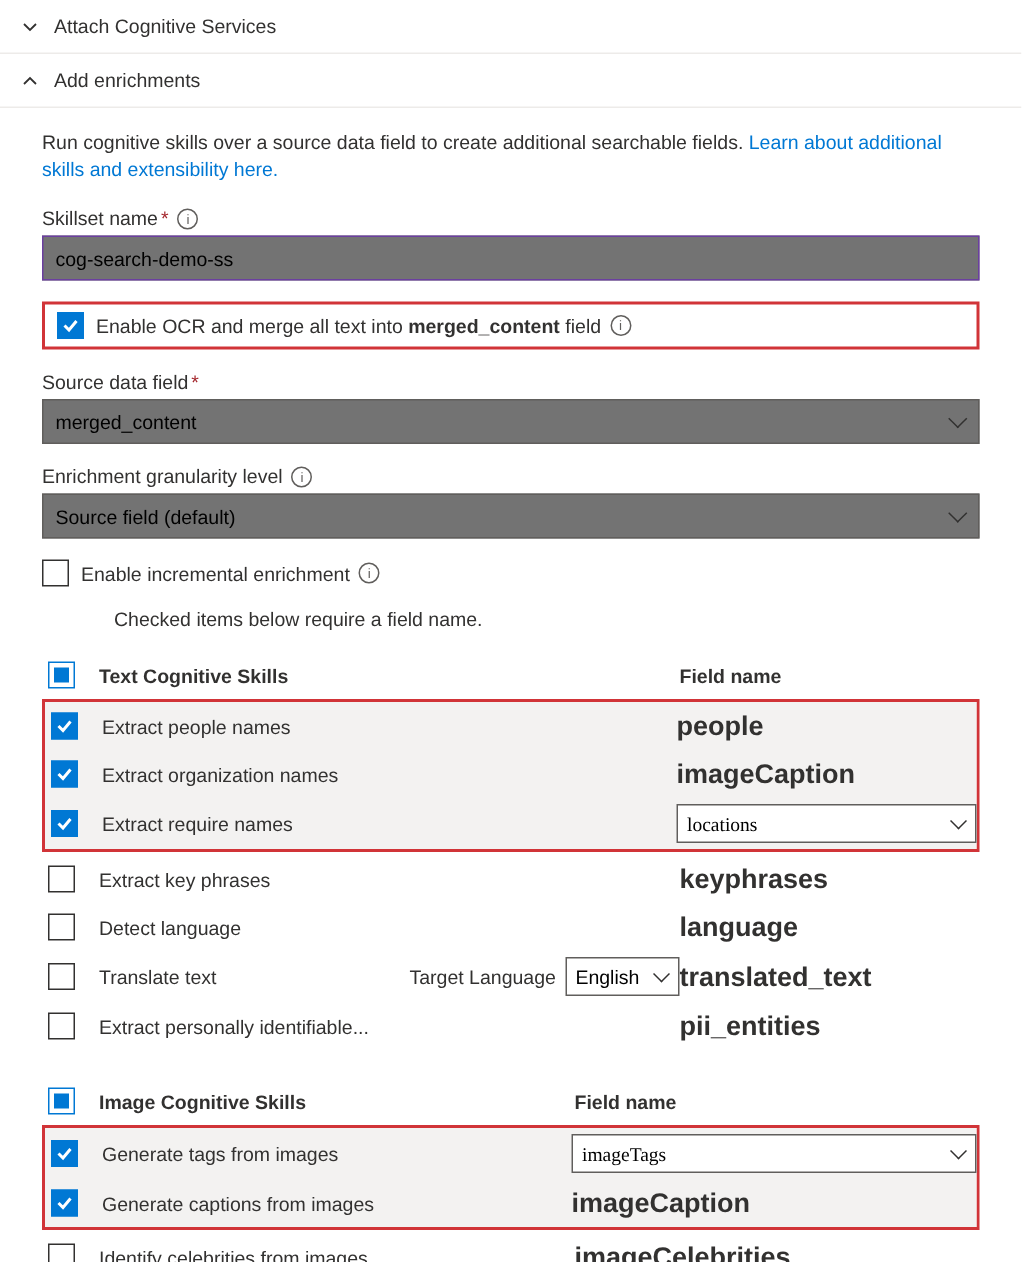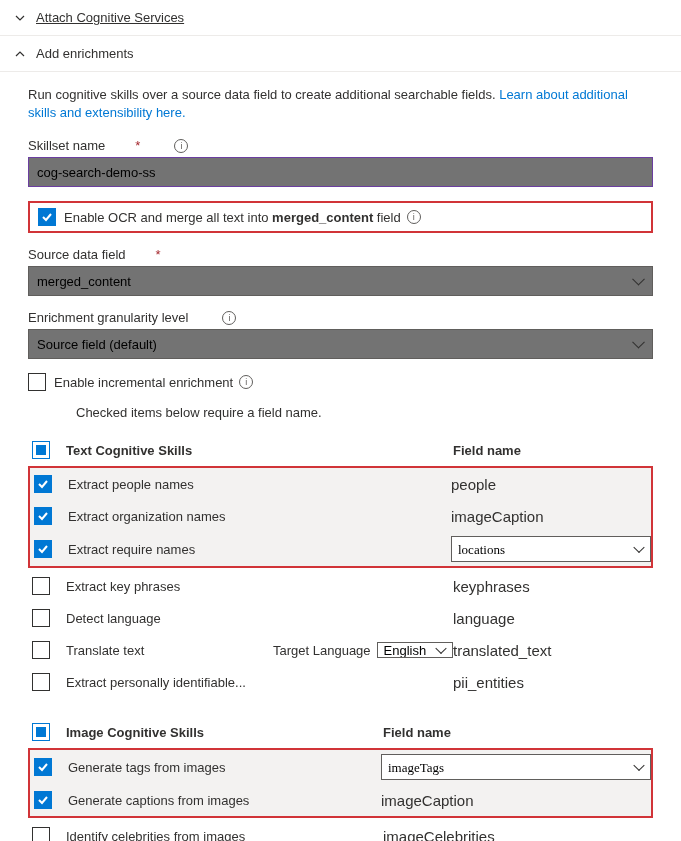--- a/index.html
+++ b/index.html
@@ -1,24 +1,24 @@
 <!DOCTYPE html>
 <html><head>
 <meta charset="utf-8">
 <style>
 * { box-sizing: border-box; margin: 0; padding: 0; }
 body { font-family: "Segoe UI", sans-serif; font-size: 13px; color: #323130; background: #fff; width: 681px; }
 .section-header { display: flex; align-items: center; padding: 10px 14px; border-bottom: 1px solid #edebe9; cursor: pointer; }
-.section-header:first-child { border-top: none; text-decoration: underline; }
+.section-header:first-child { border-top: none; }
 .chevron { width: 12px; height: 12px; margin-right: 10px; display: flex; align-items: center; justify-content: center; }
 .chevron svg { width: 12px; height: 12px; }
 .section-body { padding: 14px 28px 14px 28px; }
 .intro { margin-bottom: 16px; line-height: 1.4; }
 .link { color: #0078d4; text-decoration: none; cursor: pointer; }
-.field-label { display: flex; align-items: center; margin-bottom: 4px; font-size: 13px; gap: 28px; }
+.field-label { display: flex; align-items: center; margin-bottom: 4px; font-size: 13px; }
 .required { color: #a4262c; margin-left: 2px; }
 .info-icon { display: inline-flex; align-items: center; justify-content: center; width: 14px; height: 14px; border: 1px solid #605e5c; border-radius: 50%; font-size: 9px; color: #605e5c; margin-left: 6px; cursor: default; }
 .text-input, .select { width: 100%; height: 30px; padding: 0 8px; border: 1px solid #605e5c; font-family: inherit; font-size: 13px; background: #737373; }
 .text-input.highlighted { border: 1px solid #6b3fa0; }
 .select-wrap { position: relative; width: 100%; }
 .select { appearance: none; -webkit-appearance: none; padding-right: 28px; }
 .select-wrap::after { content: ""; position: absolute; right: 10px; top: 50%; width: 8px; height: 8px; border-right: 1px solid #323130; border-bottom: 1px solid #323130; transform: translateY(-70%) rotate(45deg); pointer-events: none; }
 .field-block { margin-bottom: 14px; }
 .checkbox-row { display: flex; align-items: center; margin-bottom: 14px; }
 .checkbox-row.compact { margin-bottom: 0; }
@@ -34,23 +34,23 @@
 .skills-row.header { font-weight: 600; padding: 6px 0; }
 .skills-row.selected { background: #f3f2f1; }
 .col-cb { width: 34px; display: flex; justify-content: center; }
 .col-skill { flex: 1; padding-left: 4px; }
 .col-param { width: 180px; display: flex; align-items: center; gap: 6px; }
 .col-field { width: 200px; }
 .small-select { width: 100%; height: 26px; border: 1px solid #605e5c; font-family: Liberation Serif, serif; font-size: 13px; padding: 0 6px; appearance: none; -webkit-appearance: none; background: #fff; }
 .small-select-wrap { position: relative; width: 100%; }
 .small-select-wrap::after { content: ""; position: absolute; right: 8px; top: 50%; width: 7px; height: 7px; border-right: 1px solid #323130; border-bottom: 1px solid #323130; transform: translateY(-70%) rotate(45deg); pointer-events: none; }
 .param-select-wrap { position: relative; width: 76px; }
-.param-select { width: 100%; height: 16px; border: 1px solid #605e5c; font-family: inherit; font-size: 13px; padding: 0 6px; appearance: none; -webkit-appearance: none; background: #fff; }
+.param-select { width: 100%; height: 26px; border: 1px solid #605e5c; font-family: inherit; font-size: 13px; padding: 0 6px; appearance: none; -webkit-appearance: none; background: #fff; }
 .param-select-wrap::after { content: ""; position: absolute; right: 8px; top: 50%; width: 7px; height: 7px; border-right: 1px solid #323130; border-bottom: 1px solid #323130; transform: translateY(-70%) rotate(45deg); pointer-events: none; }
-.field-text { font-size: 15px; }
+.field-text { font-size: 18px; font-weight: bold; }
 .red-box-skills { border: 2px solid #d13438; margin-bottom: 2px; }
 .section-gap { height: 18px; }
 .merged-bold { font-weight: 600; }
 .col-field-img { width: 270px; }
 </style>
 </head>
 <body>
 
 <div class="section-header">
   <span class="chevron">

